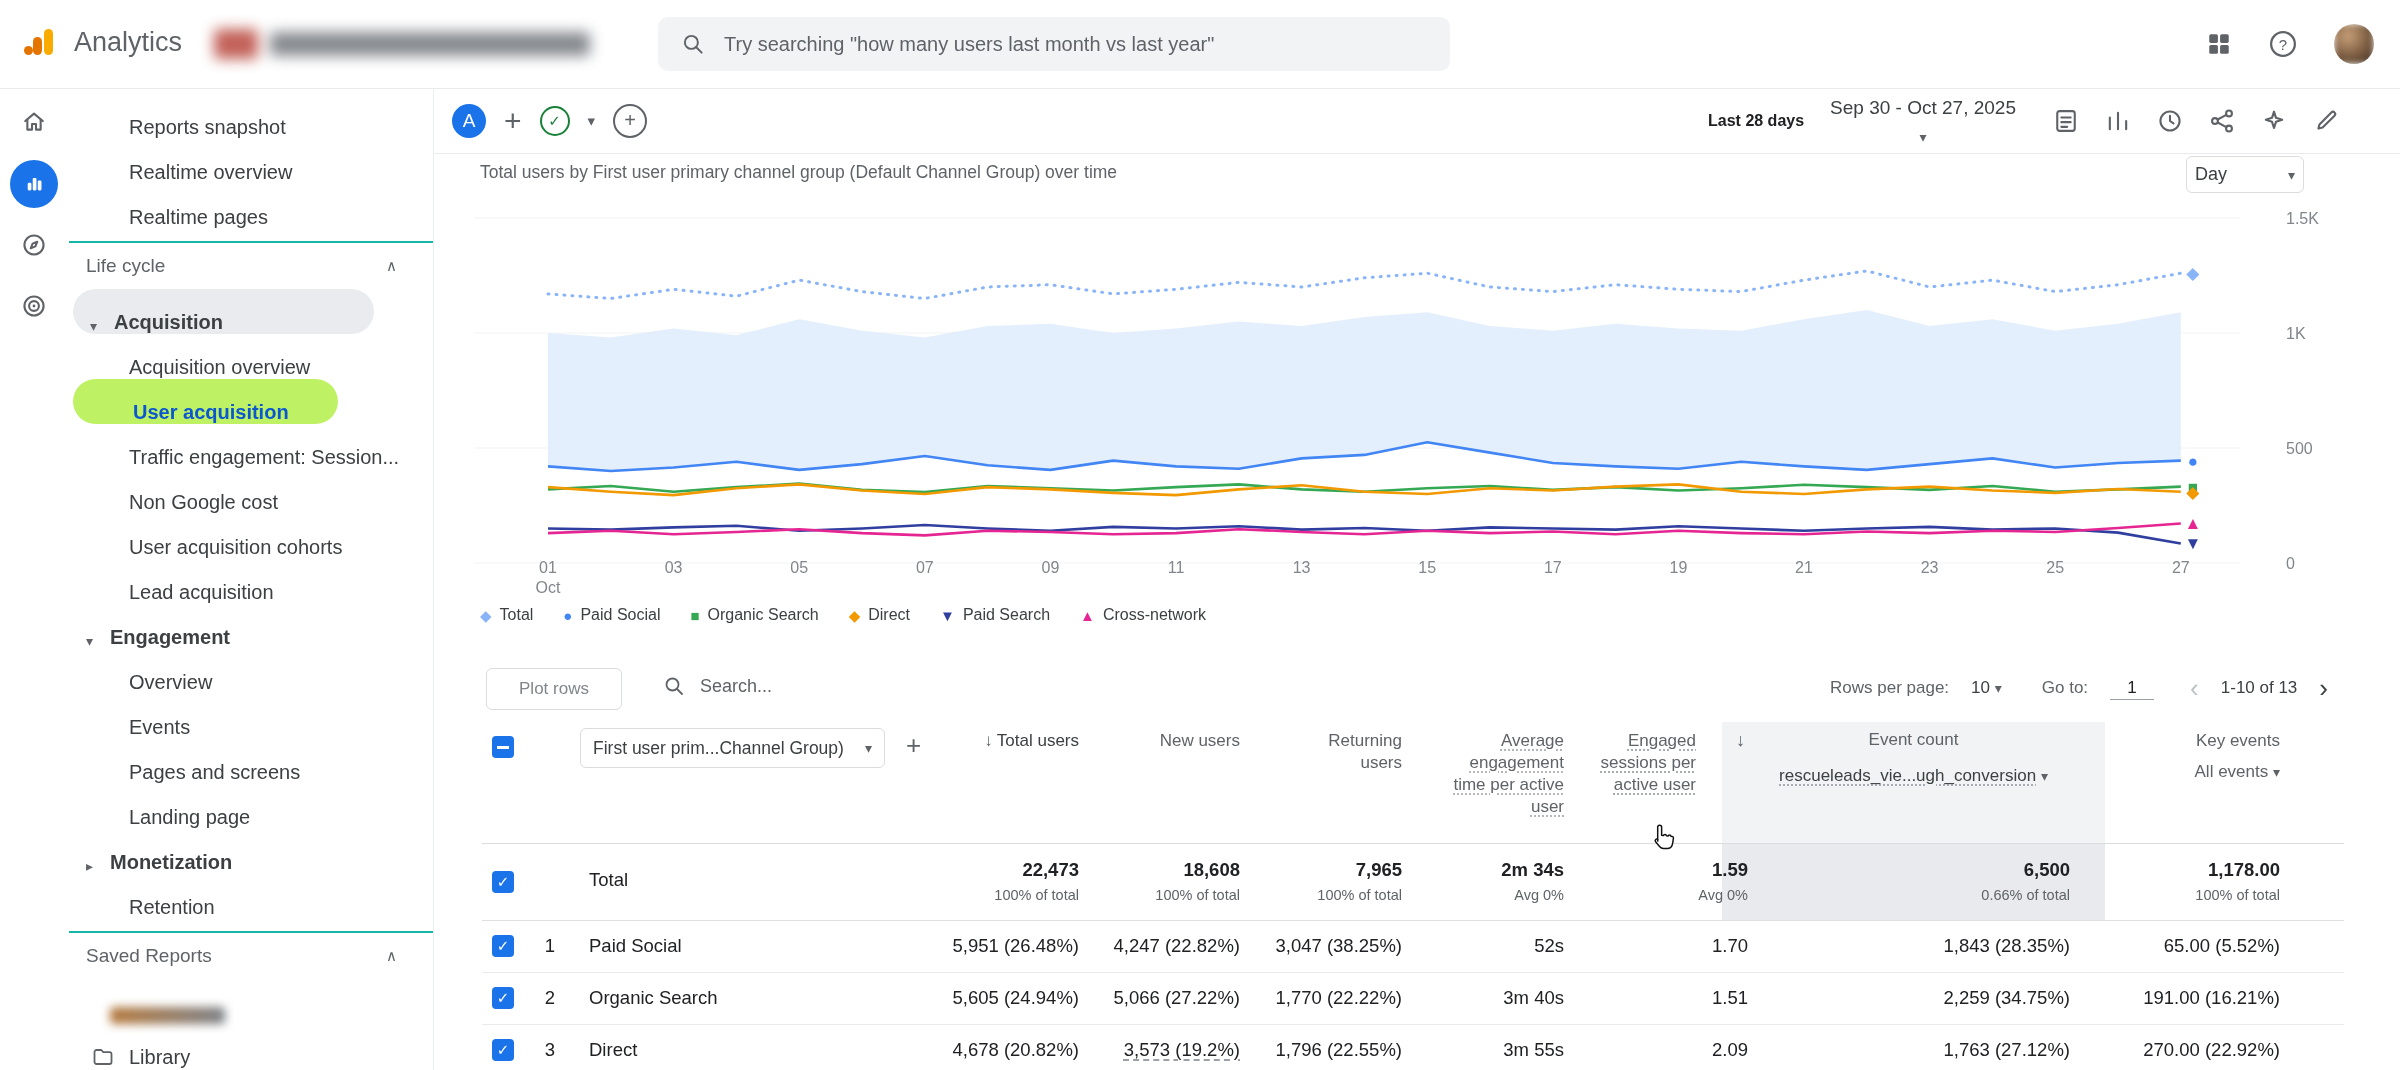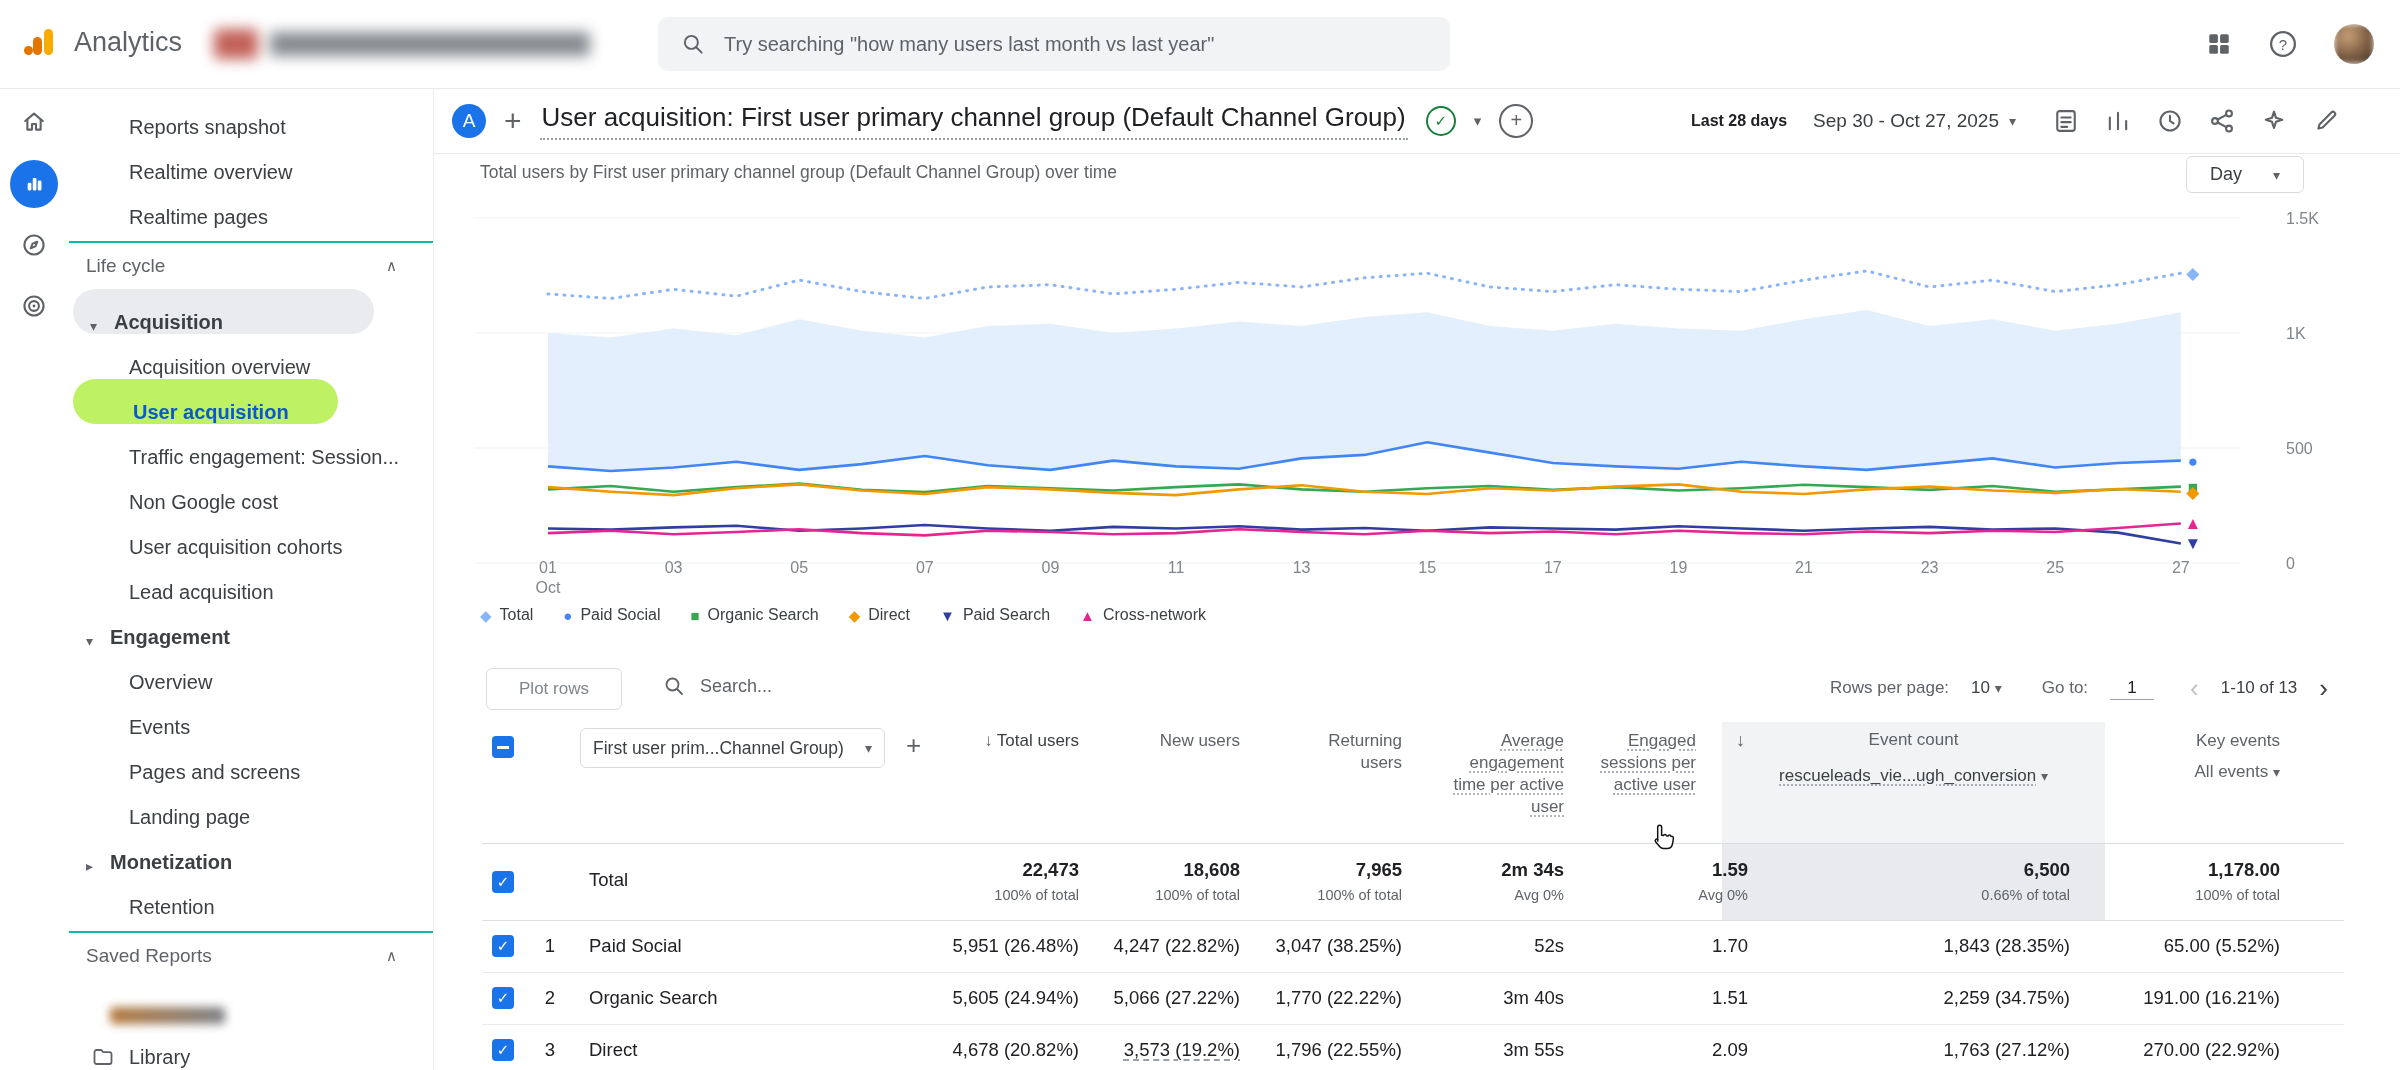--- a/index.html
+++ b/index.html
@@ -41,27 +41,27 @@
   .report-header{position:absolute;left:0;top:0;width:100%;height:66px;border-bottom:1px solid #e9eaee;display:flex;align-items:center;padding:0 60px 0 18px;box-sizing:border-box;}
   .hdr-left{display:flex;align-items:center;gap:18px;flex:1;min-width:0;}
   .ws-badge{width:34px;height:34px;border-radius:50%;background:#1a73e8;color:#fff;display:flex;align-items:center;justify-content:center;font-size:19px;flex:none;}
   .hdr-plus{font-size:30px;color:#5f6368;}
   .report-title{font-size:26px;font-weight:400;color:#202124;border-bottom:2px dotted #9aa0a6;padding:0 2px 5px 2px;margin:0;white-space:nowrap;}
   .check-badge{width:26px;height:26px;border-radius:50%;border:2px solid #188038;color:#188038;font-size:15px;display:flex;align-items:center;justify-content:center;flex:none;}
   .small-caret{color:#5f6368;font-size:15px;}
   .plus-circle{width:30px;height:30px;border-radius:50%;border:2px solid #5f6368;color:#5f6368;font-size:20px;display:flex;align-items:center;justify-content:center;flex:none;}
   .hdr-right{display:flex;align-items:center;gap:26px;}
   .date-preset{font-size:16px;font-weight:bold;color:#202124;white-space:nowrap;}
-  .date-range{font-size:19px;color:#3c4043;display:flex;gap:10px;align-items:center;white-space:nowrap;}
+  .date-range{font-size:19px;color:#3c4043;display:flex;gap:10px;align-items:center;white-space:nowrap;flex-direction:column;}
   .caret{color:#5f6368;font-size:14px;}
   .hdr-icons{display:flex;gap:24px;margin-left:10px;}
   .hicon{display:flex;align-items:center;justify-content:center;}
   
   .chart-subtitle{position:absolute;left:46px;top:74px;font-size:17.5px;color:#5f6368;}
-  .granularity{position:absolute;top:68px;left:1752px;width:118px;height:37px;border:1px solid #dadce0;border-radius:6px;display:flex;align-items:center;justify-content:space-between;padding:0 23px;box-sizing:border-box;font-size:18px;color:#3c4043;background:#fff;}
+  .granularity{position:absolute;top:68px;left:1752px;width:118px;height:37px;border:1px solid #dadce0;border-radius:6px;display:flex;align-items:center;justify-content:space-between;padding:0 8px;box-sizing:border-box;font-size:18px;color:#3c4043;background:#fff;}
   #chart-svg{position:absolute;left:0;top:100px;pointer-events:none;}
   .legend{position:absolute;left:46px;top:518px;display:flex;gap:30px;align-items:center;}
   .legend-item{display:flex;gap:8px;align-items:center;font-size:16px;color:#3c4043;}
   .lg-marker{font-size:15px;line-height:1;}
   
   .controls{position:absolute;left:0;top:578px;width:100%;height:46px;}
   .plot-rows{position:absolute;left:52px;top:2px;width:134px;height:40px;border:1px solid #dadce0;border-radius:6px;color:#80868b;font-size:17px;display:flex;align-items:center;justify-content:center;background:#fff;}
   .tbl-search{position:absolute;left:228px;top:8px;display:flex;gap:14px;align-items:center;color:#5f6368;font-size:18px;}
   .pager{position:absolute;right:72px;top:2px;height:40px;display:flex;align-items:center;gap:22px;font-size:17px;color:#5f6368;}
   .pager .val{color:#3c4043;}
@@ -271,21 +271,20 @@
   </aside>
 
   <main class="main">
 
     <div class="report-header">
       <div class="hdr-left">
         <div class="ws-badge">
             <span>A</span>
           </div>
         <span class="hdr-plus">+</span>
-        <h1 class="report-title">User acquisition: First user primary channel group (Default Channel Group)</h1>
         <span class="check-badge">
             <span>✓</span>
           </span>
         <span class="small-caret">▾</span>
         <span class="plus-circle">
             <span>+</span>
           </span>
       </div>
       <div class="hdr-right">
         <span class="date-preset">Last 28 days</span>

